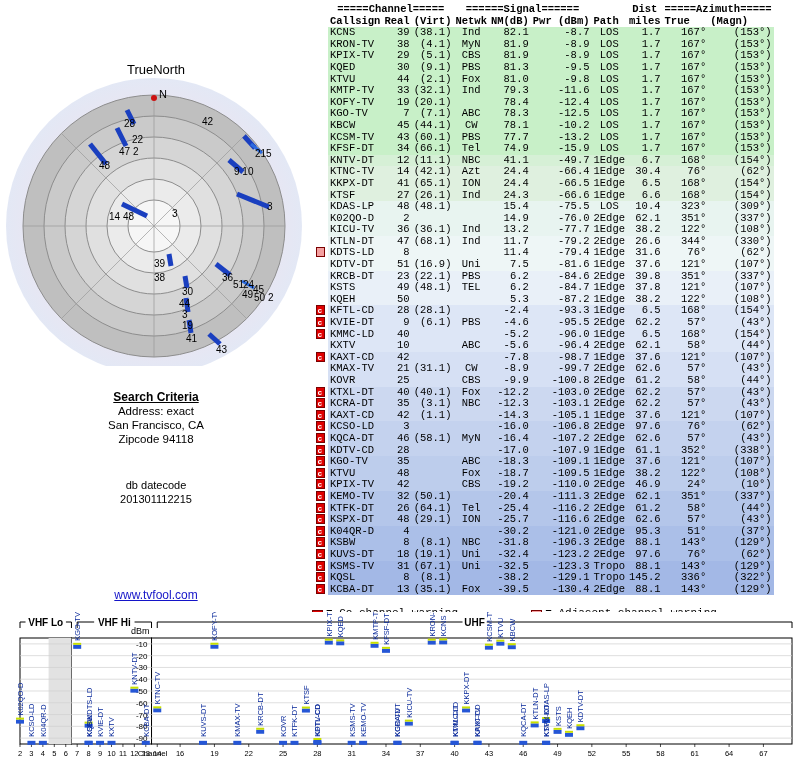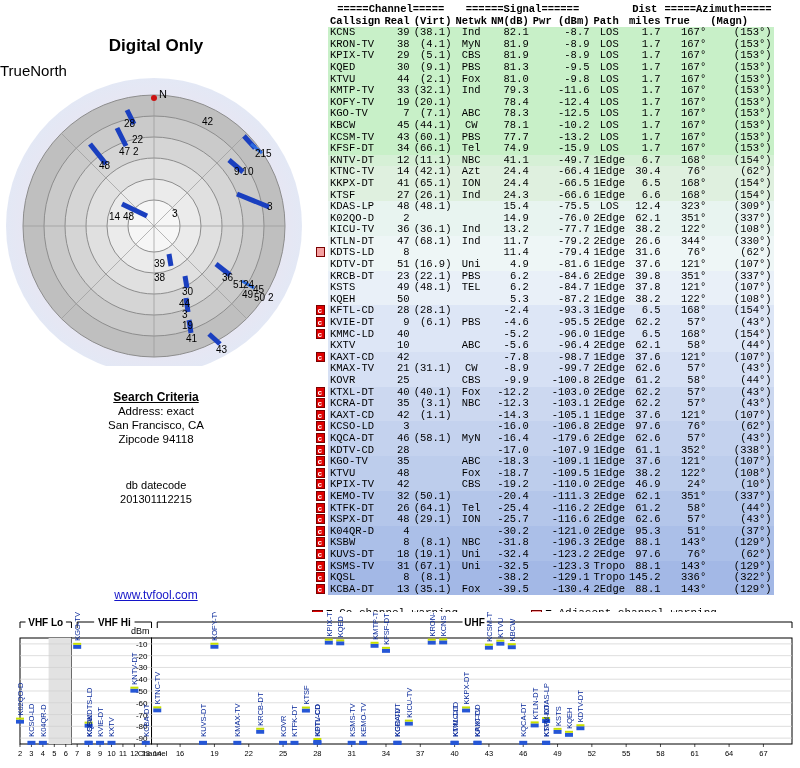--- a/index.html
+++ b/index.html
@@ -1,21 +1,21 @@
 <!DOCTYPE html>
 <html><head>
 <meta charset="utf-8">
 <style>
   html,body{margin:0;padding:0;}
   body{width:800px;height:768px;background:#ffffff;font-family:"Liberation Sans",sans-serif;font-size:11px;color:#000;position:relative;overflow:hidden;}
 
   
   #left-panel{position:absolute;left:0;top:0;width:312px;height:610px;}
   #polar-title{position:absolute;left:0;top:36px;width:312px;text-align:center;font-size:17px;font-weight:bold;}
-  #truenorth-label{position:absolute;left:0;top:62px;width:312px;font-size:15px;}
+  #truenorth-label{position:absolute;left:0;top:62px;width:312px;text-align:center;font-size:13px;}
   #polar-wrap{position:absolute;left:4px;top:76px;width:300px;height:290px;}
   #polar-svg{display:block;}
 
   #search-criteria{position:absolute;left:0;top:390px;width:312px;text-align:center;}
   #search-criteria .sc-title{font-weight:bold;font-size:12px;text-decoration:underline;margin-bottom:0;}
   #search-criteria .sc-line{font-size:11.5px;line-height:14px;}
   #db-datecode{position:absolute;left:0;top:478px;width:312px;text-align:center;font-size:11px;line-height:14px;}
   #tvfool-link{position:absolute;left:0;top:588px;width:312px;text-align:center;font-size:12px;color:#1414c8;text-decoration:underline;}
 
   
@@ -35,21 +35,20 @@
   .legend .lbox{display:inline-block;width:11px;height:12px;border:1px solid #7a0000;box-sizing:border-box;vertical-align:-2px;margin-right:3px;font-size:9px;line-height:11px;text-align:center;font-weight:bold;color:#fff;}
 
   
   #bottom-panel{position:absolute;left:2px;top:612px;width:796px;height:154px;}
   #bottom-svg{display:block;}
 </style>
 </head>
 <body>
 
 <div id="left-panel">
-  <div id="polar-title">Digital Only</div>
   <div id="truenorth-label">TrueNorth</div>
 
   <div id="polar-wrap">
     <svg id="polar-svg" width="300" height="290" viewBox="0 0 300 290">
       <defs>
         <radialGradient id="gback" cx="50%" cy="50%" r="50%">
           <stop offset="0%" stop-color="#f6dede"></stop>
           <stop offset="55%" stop-color="#f0e2ee"></stop>
           <stop offset="100%" stop-color="#e3e8f5"></stop>
         </radialGradient>
@@ -360,21 +359,21 @@
         </tr>
         <tr style="background: rgb(232, 244, 240);">
           <td class="wcell" style="background: rgb(255, 255, 255);"></td>
           <td class="c-call">KDAS-LP</td>
           <td class="c-num">48</td>
           <td class="c-num">(48.1)</td>
           <td class="c-ctr"></td>
           <td class="c-num">15.4</td>
           <td class="c-num">-75.5</td>
           <td class="c-ctr">LOS</td>
-          <td class="c-num">12.4</td>
+          <td class="c-num">10.4</td>
           <td class="c-num">323°</td>
           <td class="c-num">(309°)</td>
         </tr>
         <tr style="background: rgb(232, 244, 240);">
           <td class="wcell" style="background: rgb(255, 255, 255);"></td>
           <td class="c-call">K02QO-D</td>
           <td class="c-num">2</td>
           <td class="c-num"></td>
           <td class="c-ctr"></td>
           <td class="c-num">14.9</td>
@@ -422,21 +421,21 @@
           <td class="c-num">31.6</td>
           <td class="c-num">76°</td>
           <td class="c-num">(62°)</td>
         </tr>
         <tr style="background: rgb(238, 246, 246);">
           <td class="wcell" style="background: rgb(255, 255, 255);"></td>
           <td class="c-call">KDTV-DT</td>
           <td class="c-num">51</td>
           <td class="c-num">(16.9)</td>
           <td class="c-ctr">Uni</td>
-          <td class="c-num">4.9</td>
+          <td class="c-num">7.5</td>
           <td class="c-num">-81.6</td>
           <td class="c-ctr">1Edge</td>
           <td class="c-num">37.6</td>
           <td class="c-num">121°</td>
           <td class="c-num">(107°)</td>
         </tr>
         <tr style="background: rgb(233, 240, 248);">
           <td class="wcell" style="background: rgb(255, 255, 255);"></td>
           <td class="c-call">KRCB-DT</td>
           <td class="c-num">23</td>
@@ -618,21 +617,21 @@
           <td class="c-num">76°</td>
           <td class="c-num">(62°)</td>
         </tr>
         <tr style="background: rgb(196, 210, 238);">
           <td class="wcell" style="background: rgb(255, 255, 255);"><span class="warnbox warn-co">c</span></td>
           <td class="c-call">KQCA-DT</td>
           <td class="c-num">46</td>
           <td class="c-num">(58.1)</td>
           <td class="c-ctr">MyN</td>
           <td class="c-num">-16.4</td>
-          <td class="c-num">-179.6</td>
+          <td class="c-num">-107.2</td>
           <td class="c-ctr">2Edge</td>
           <td class="c-num">62.6</td>
           <td class="c-num">57°</td>
           <td class="c-num">(43°)</td>
         </tr>
         <tr style="background: rgb(196, 210, 238);">
           <td class="wcell" style="background: rgb(255, 255, 255);"><span class="warnbox warn-co">c</span></td>
           <td class="c-call">KDTV-CD</td>
           <td class="c-num">28</td>
           <td class="c-num"></td>

